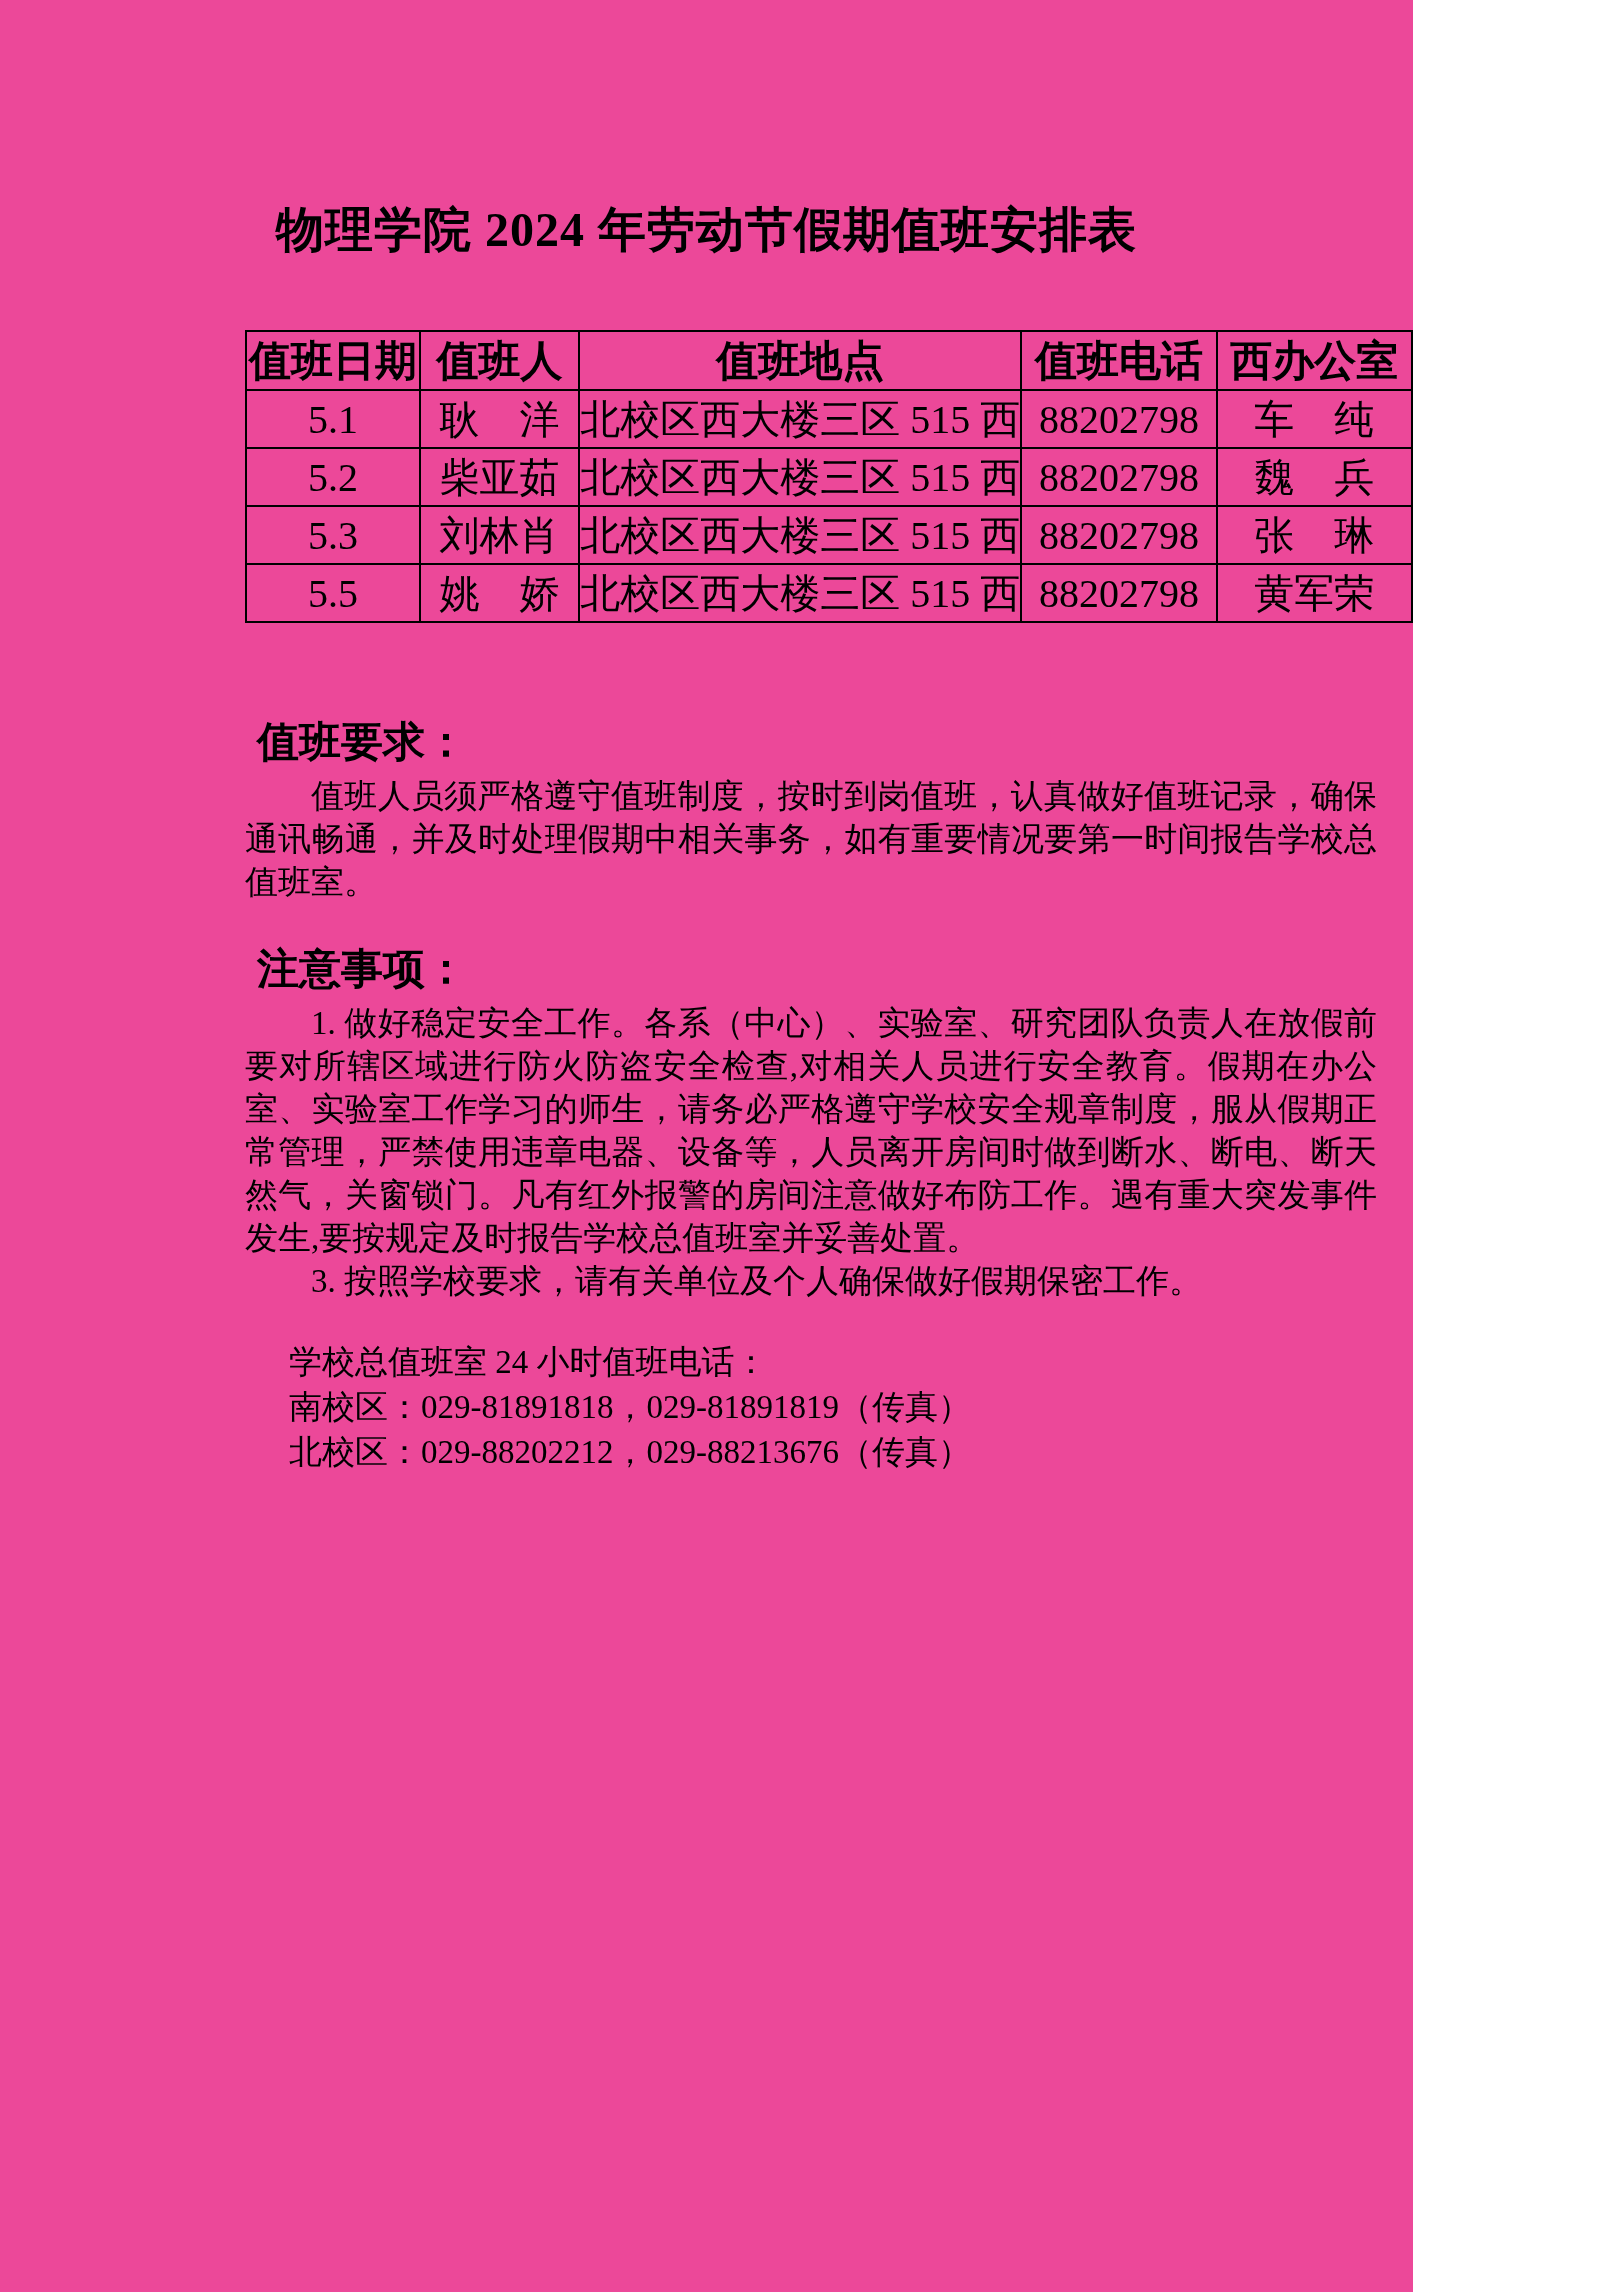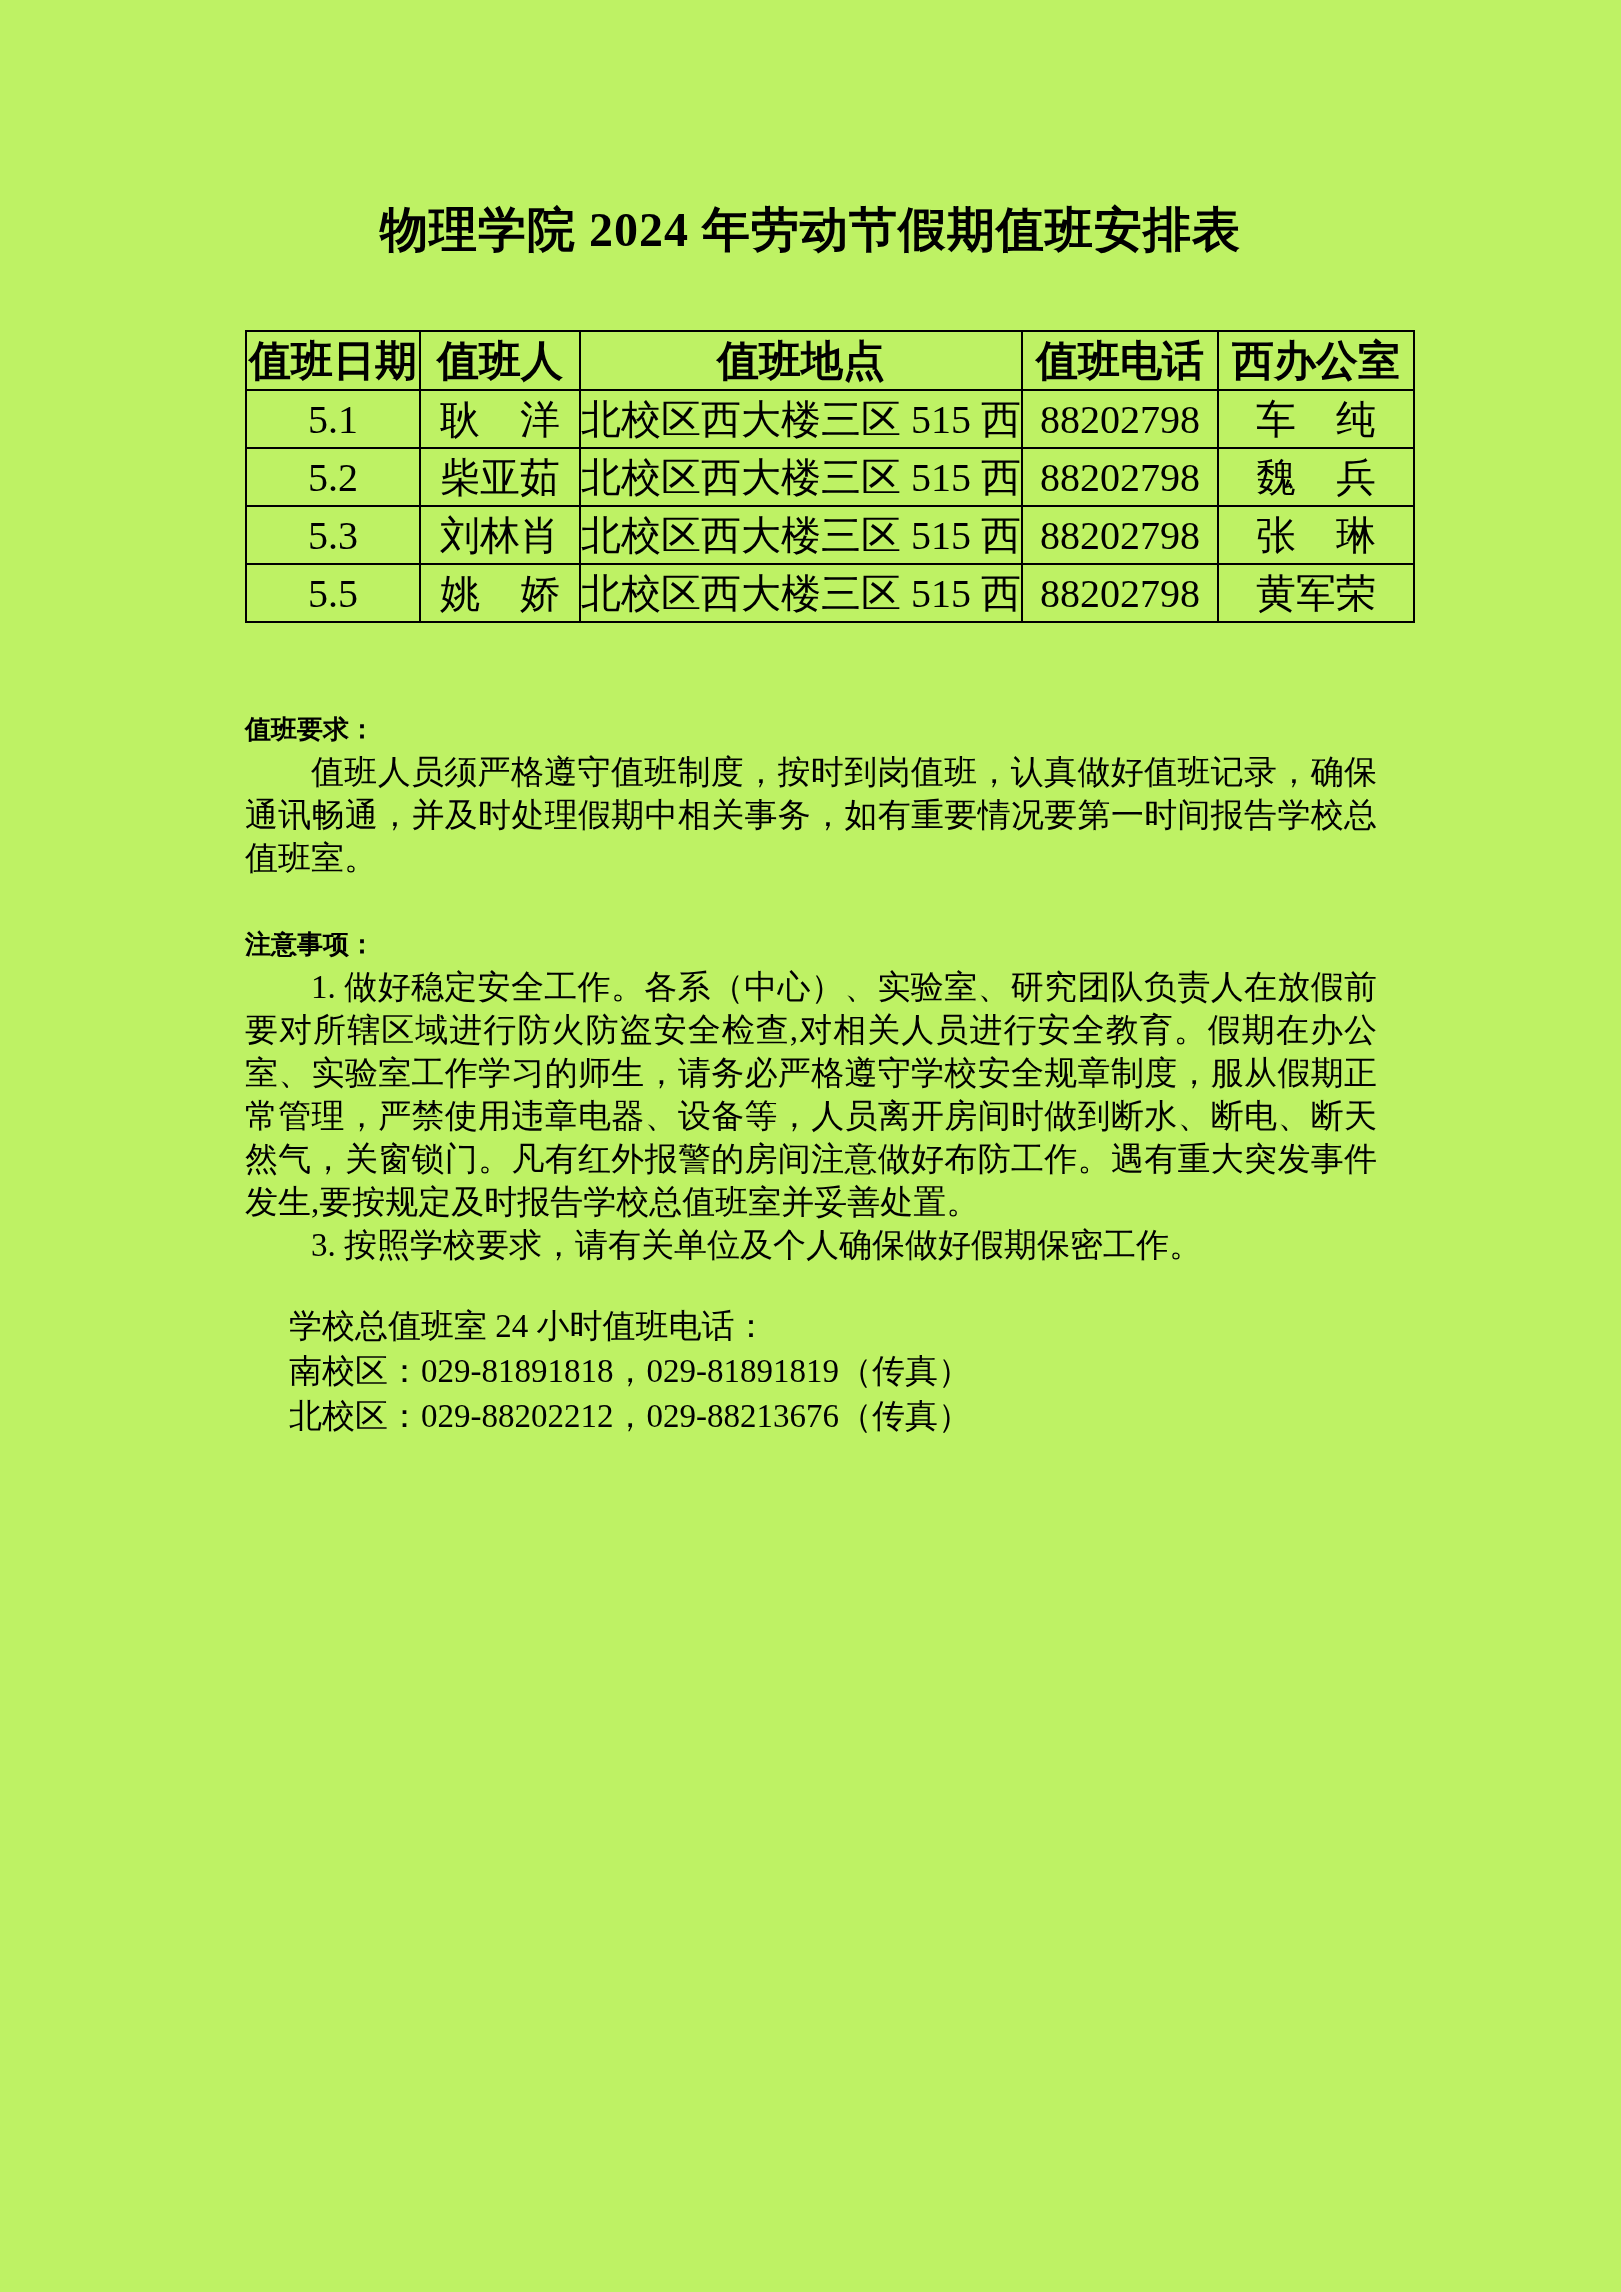--- a/index.html
+++ b/index.html
@@ -2,23 +2,23 @@
 <html><head>
 <meta charset="utf-8">
 <style>
   html, body {
     margin: 0;
     padding: 0;
     background: #ffffff;
   }
   #page {
     position: relative;
-    width: 1621px;
+    width: 1413px;
     height: 2293px;
-    background: #bef264;
+    background: #ec4899;
     color: #000000;
     font-family: "Liberation Serif", serif;
     overflow: hidden;
   }
   
   .doc-title {
     position: absolute;
     top: 199px;
     left: 0;
     width: 100%;
@@ -64,24 +64,24 @@
     position: absolute;
     left: 245px;
     top: 708px;
     width: 1132px;
     font-family: "Liberation Serif", serif;
     font-size: 33px;
     line-height: 43px;
     text-align: justify;
   }
   .sec-heading {
-    margin: 0;
+    margin: 12px;
     font-family: "Liberation Sans", sans-serif;
     font-weight: bold;
-    font-size: 26px;
+    font-size: 42px;
     line-height: 43px;
     text-align: left;
   }
   .sec-heading.notes-gap {
     margin-top: 43px;
   }
   p.para {
     margin: 0;
     text-indent: 66px;
   }

